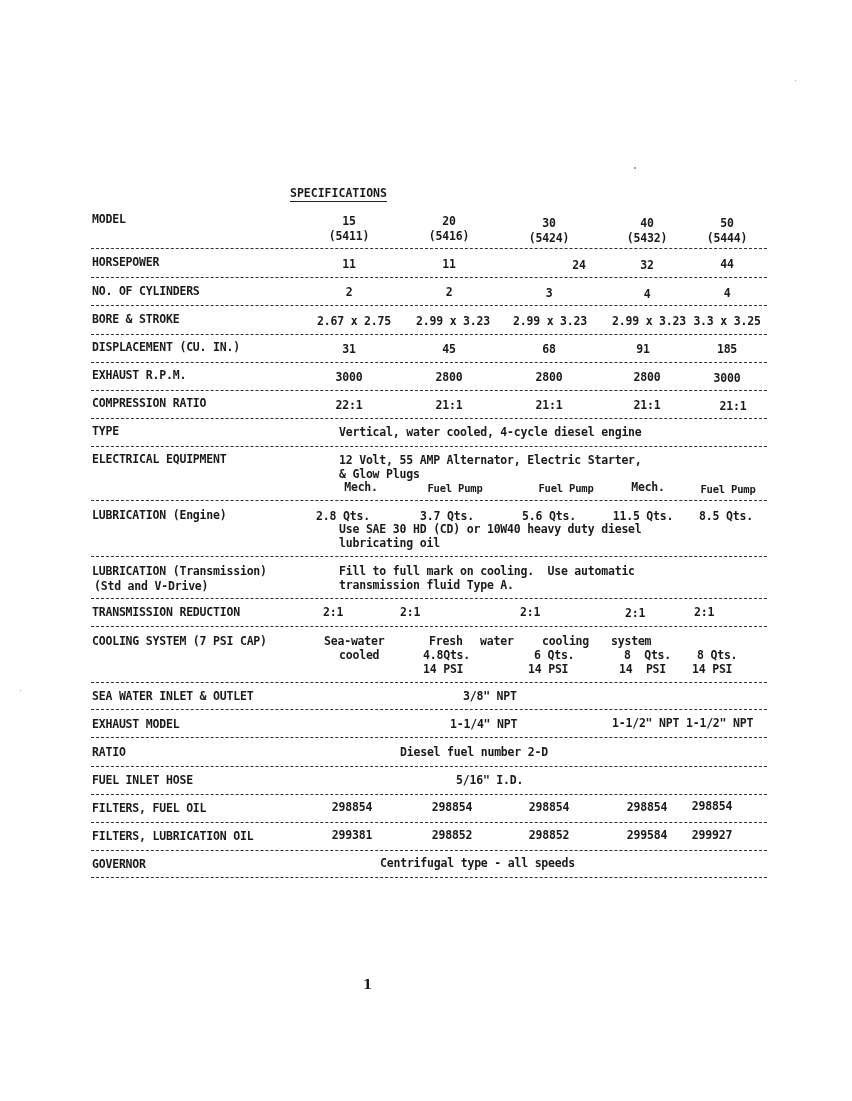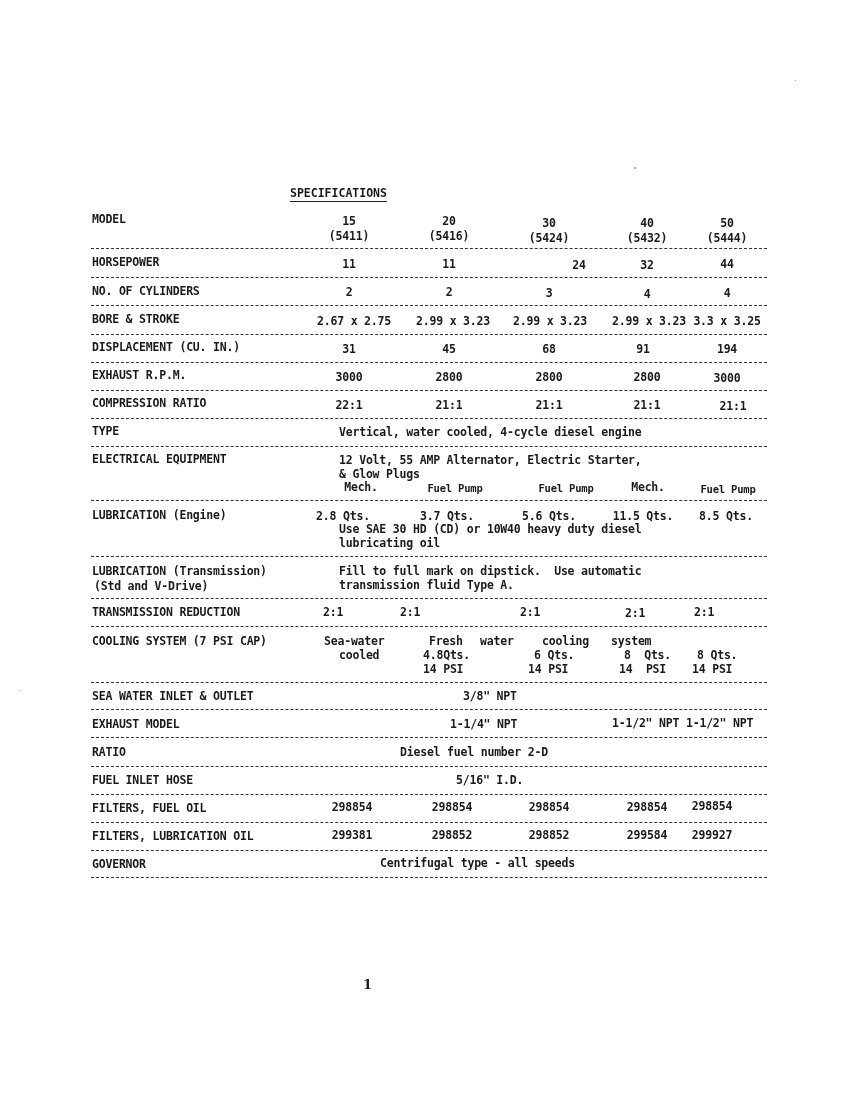--- a/index.html
+++ b/index.html
@@ -56,21 +56,21 @@
   <div class="t ctr" style="left:550px;top:314px">2.99 x 3.23</div>
   <div class="t ctr" style="left:649px;top:314px">2.99 x 3.23</div>
   <div class="t ctr" style="left:727px;top:314px">3.3 x 3.25</div>
   <div class="rule" style="top:334px"></div>
 
   <div class="t lbl" style="top:340px">DISPLACEMENT (CU. IN.)</div>
   <div class="t ctr" style="left:349px;top:342px">31</div>
   <div class="t ctr" style="left:449px;top:342px">45</div>
   <div class="t ctr" style="left:549px;top:342px">68</div>
   <div class="t ctr" style="left:643px;top:342px">91</div>
-  <div class="t ctr" style="left:727px;top:342px">194</div>
+  <div class="t ctr" style="left:727px;top:342px">185</div>
   <div class="rule" style="top:362px"></div>
 
   <div class="t lbl" style="top:368px">EXHAUST R.P.M.</div>
   <div class="t ctr" style="left:349px;top:370px">3000</div>
   <div class="t ctr" style="left:449px;top:370px">2800</div>
   <div class="t ctr" style="left:549px;top:370px">2800</div>
   <div class="t ctr" style="left:647px;top:370px">2800</div>
   <div class="t ctr" style="left:727px;top:371px">3000</div>
   <div class="rule" style="top:390px"></div>
 
@@ -101,21 +101,21 @@
   <div class="t ctr" style="left:447px;top:509px">3.7 Qts.</div>
   <div class="t ctr" style="left:549px;top:509px">5.6 Qts.</div>
   <div class="t ctr" style="left:643px;top:509px">11.5 Qts.</div>
   <div class="t ctr" style="left:726px;top:509px">8.5 Qts.</div>
   <div class="t" style="left:339px;top:522px">Use SAE 30 HD (CD) or 10W40 heavy duty diesel</div>
   <div class="t" style="left:339px;top:536px">lubricating oil</div>
   <div class="rule" style="top:556px"></div>
 
   <div class="t lbl" style="top:564px">LUBRICATION (Transmission)</div>
   <div class="t" style="left:94px;top:579px">(Std and V-Drive)</div>
-  <div class="t" style="left:339px;top:564px">Fill to full mark on dipstick.  Use automatic</div>
+  <div class="t" style="left:339px;top:564px">Fill to full mark on cooling.  Use automatic</div>
   <div class="t" style="left:339px;top:578px">transmission fluid Type A.</div>
   <div class="rule" style="top:598px"></div>
 
   <div class="t lbl" style="top:605px">TRANSMISSION REDUCTION</div>
   <div class="t" style="left:323px;top:605px">2:1</div>
   <div class="t" style="left:400px;top:605px">2:1</div>
   <div class="t" style="left:520px;top:605px">2:1</div>
   <div class="t" style="left:625px;top:606px">2:1</div>
   <div class="t" style="left:694px;top:605px">2:1</div>
   <div class="rule" style="top:626px"></div>

